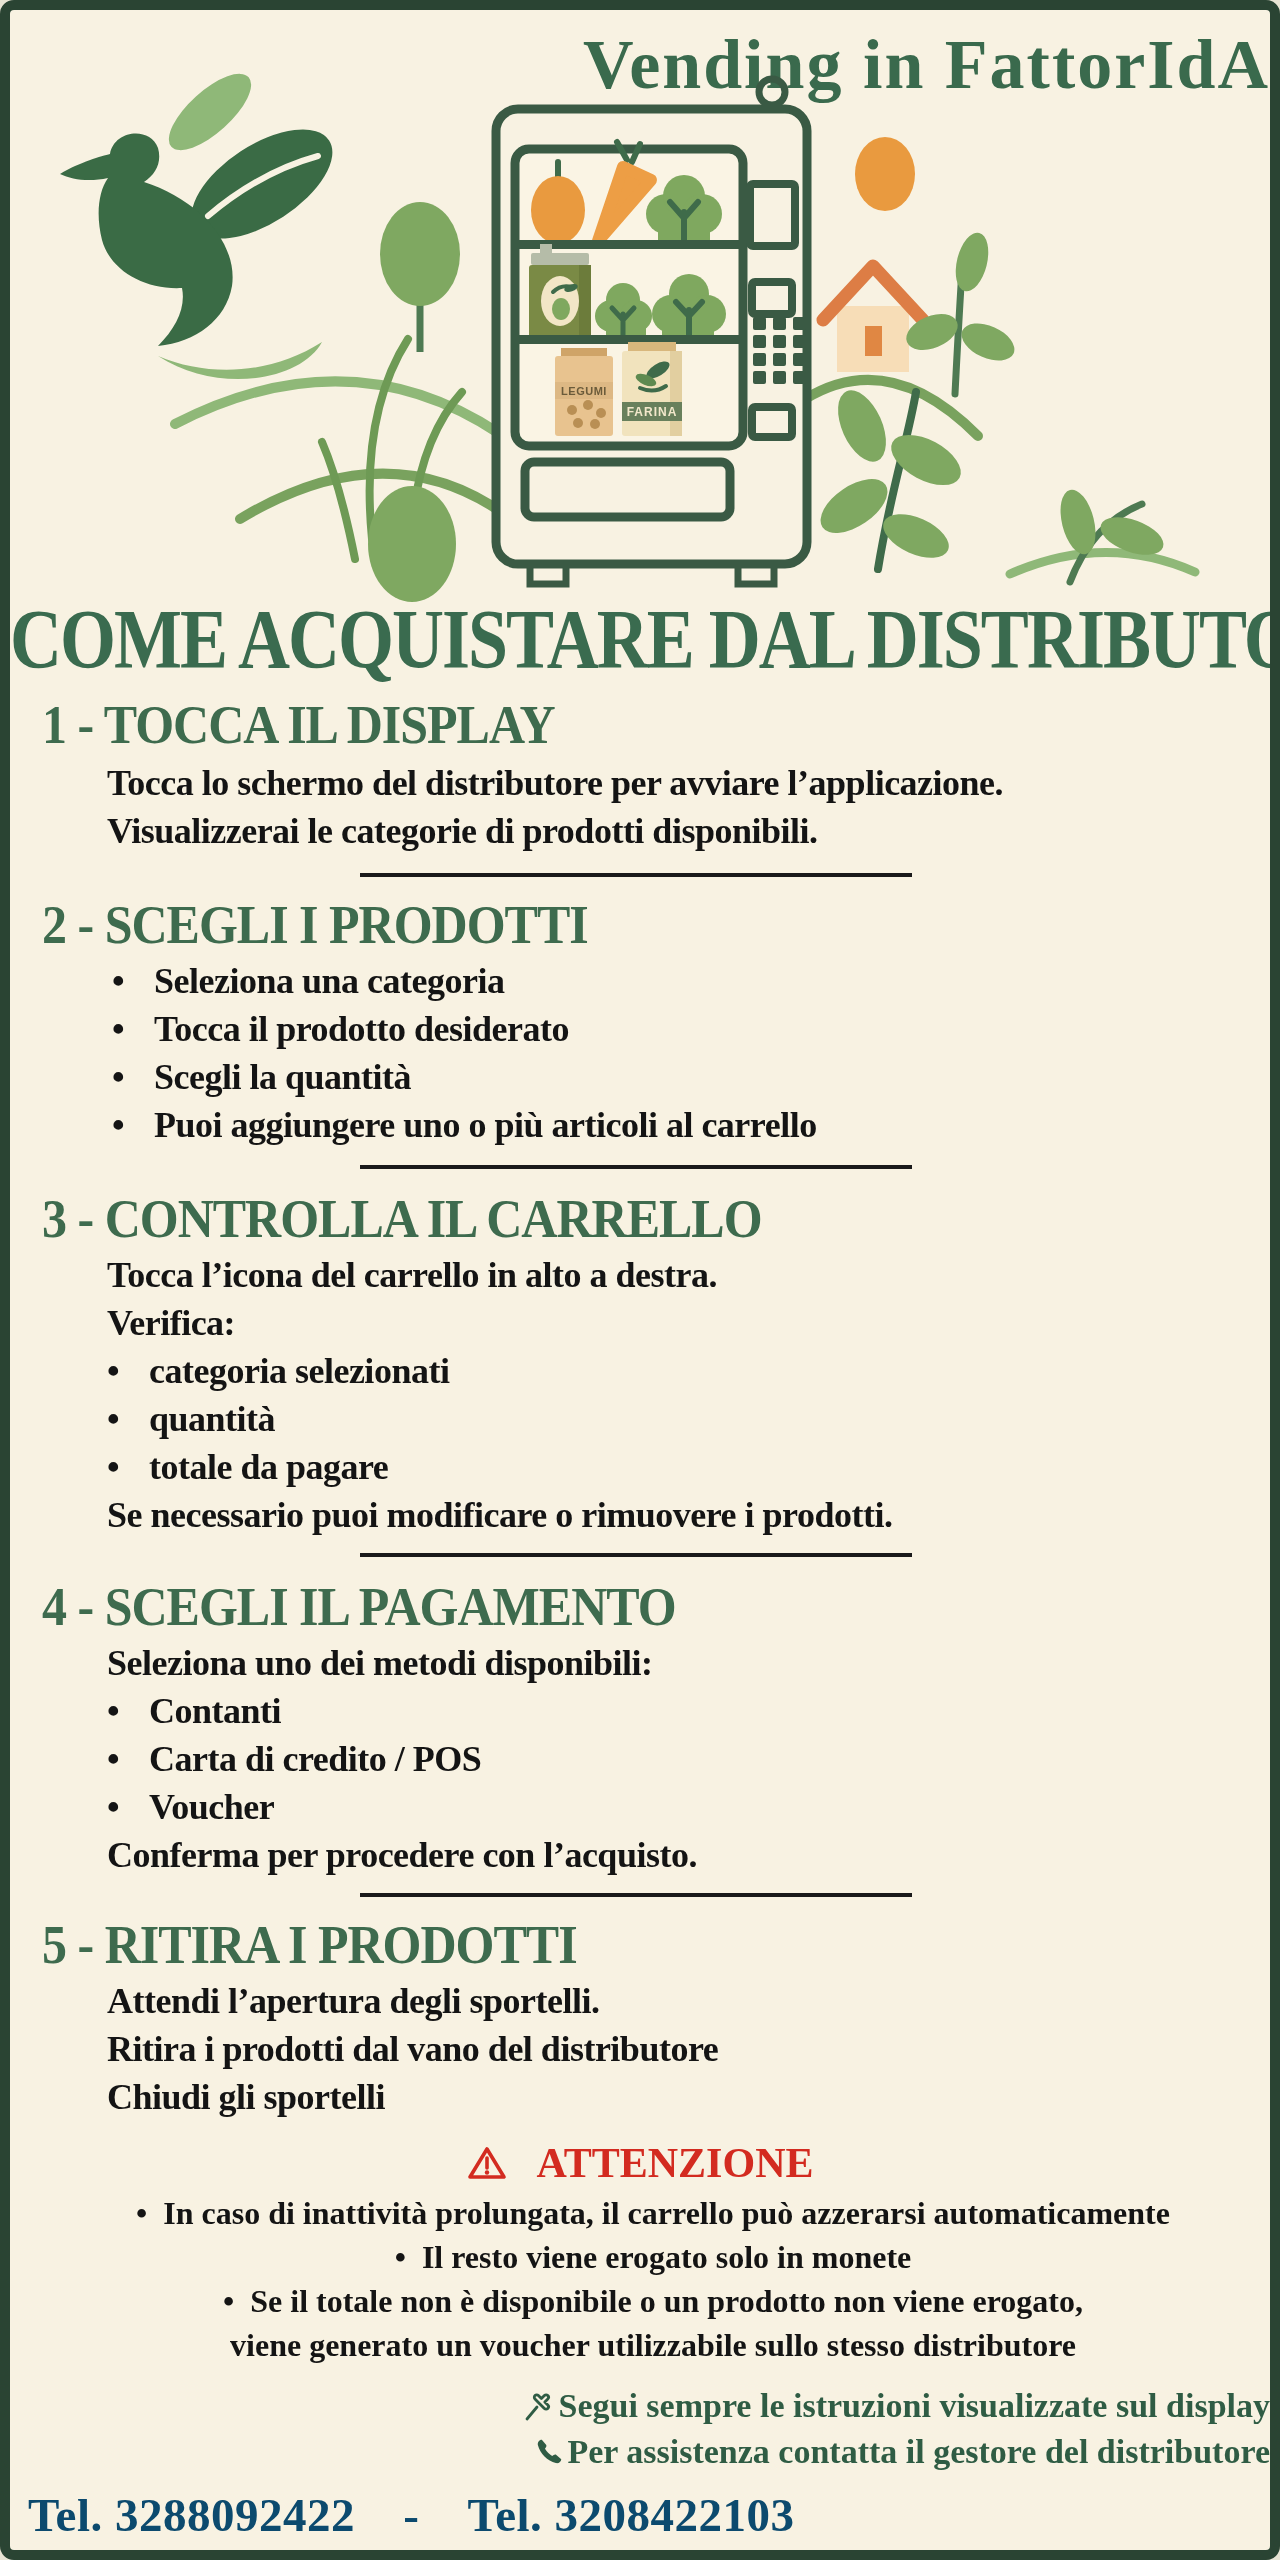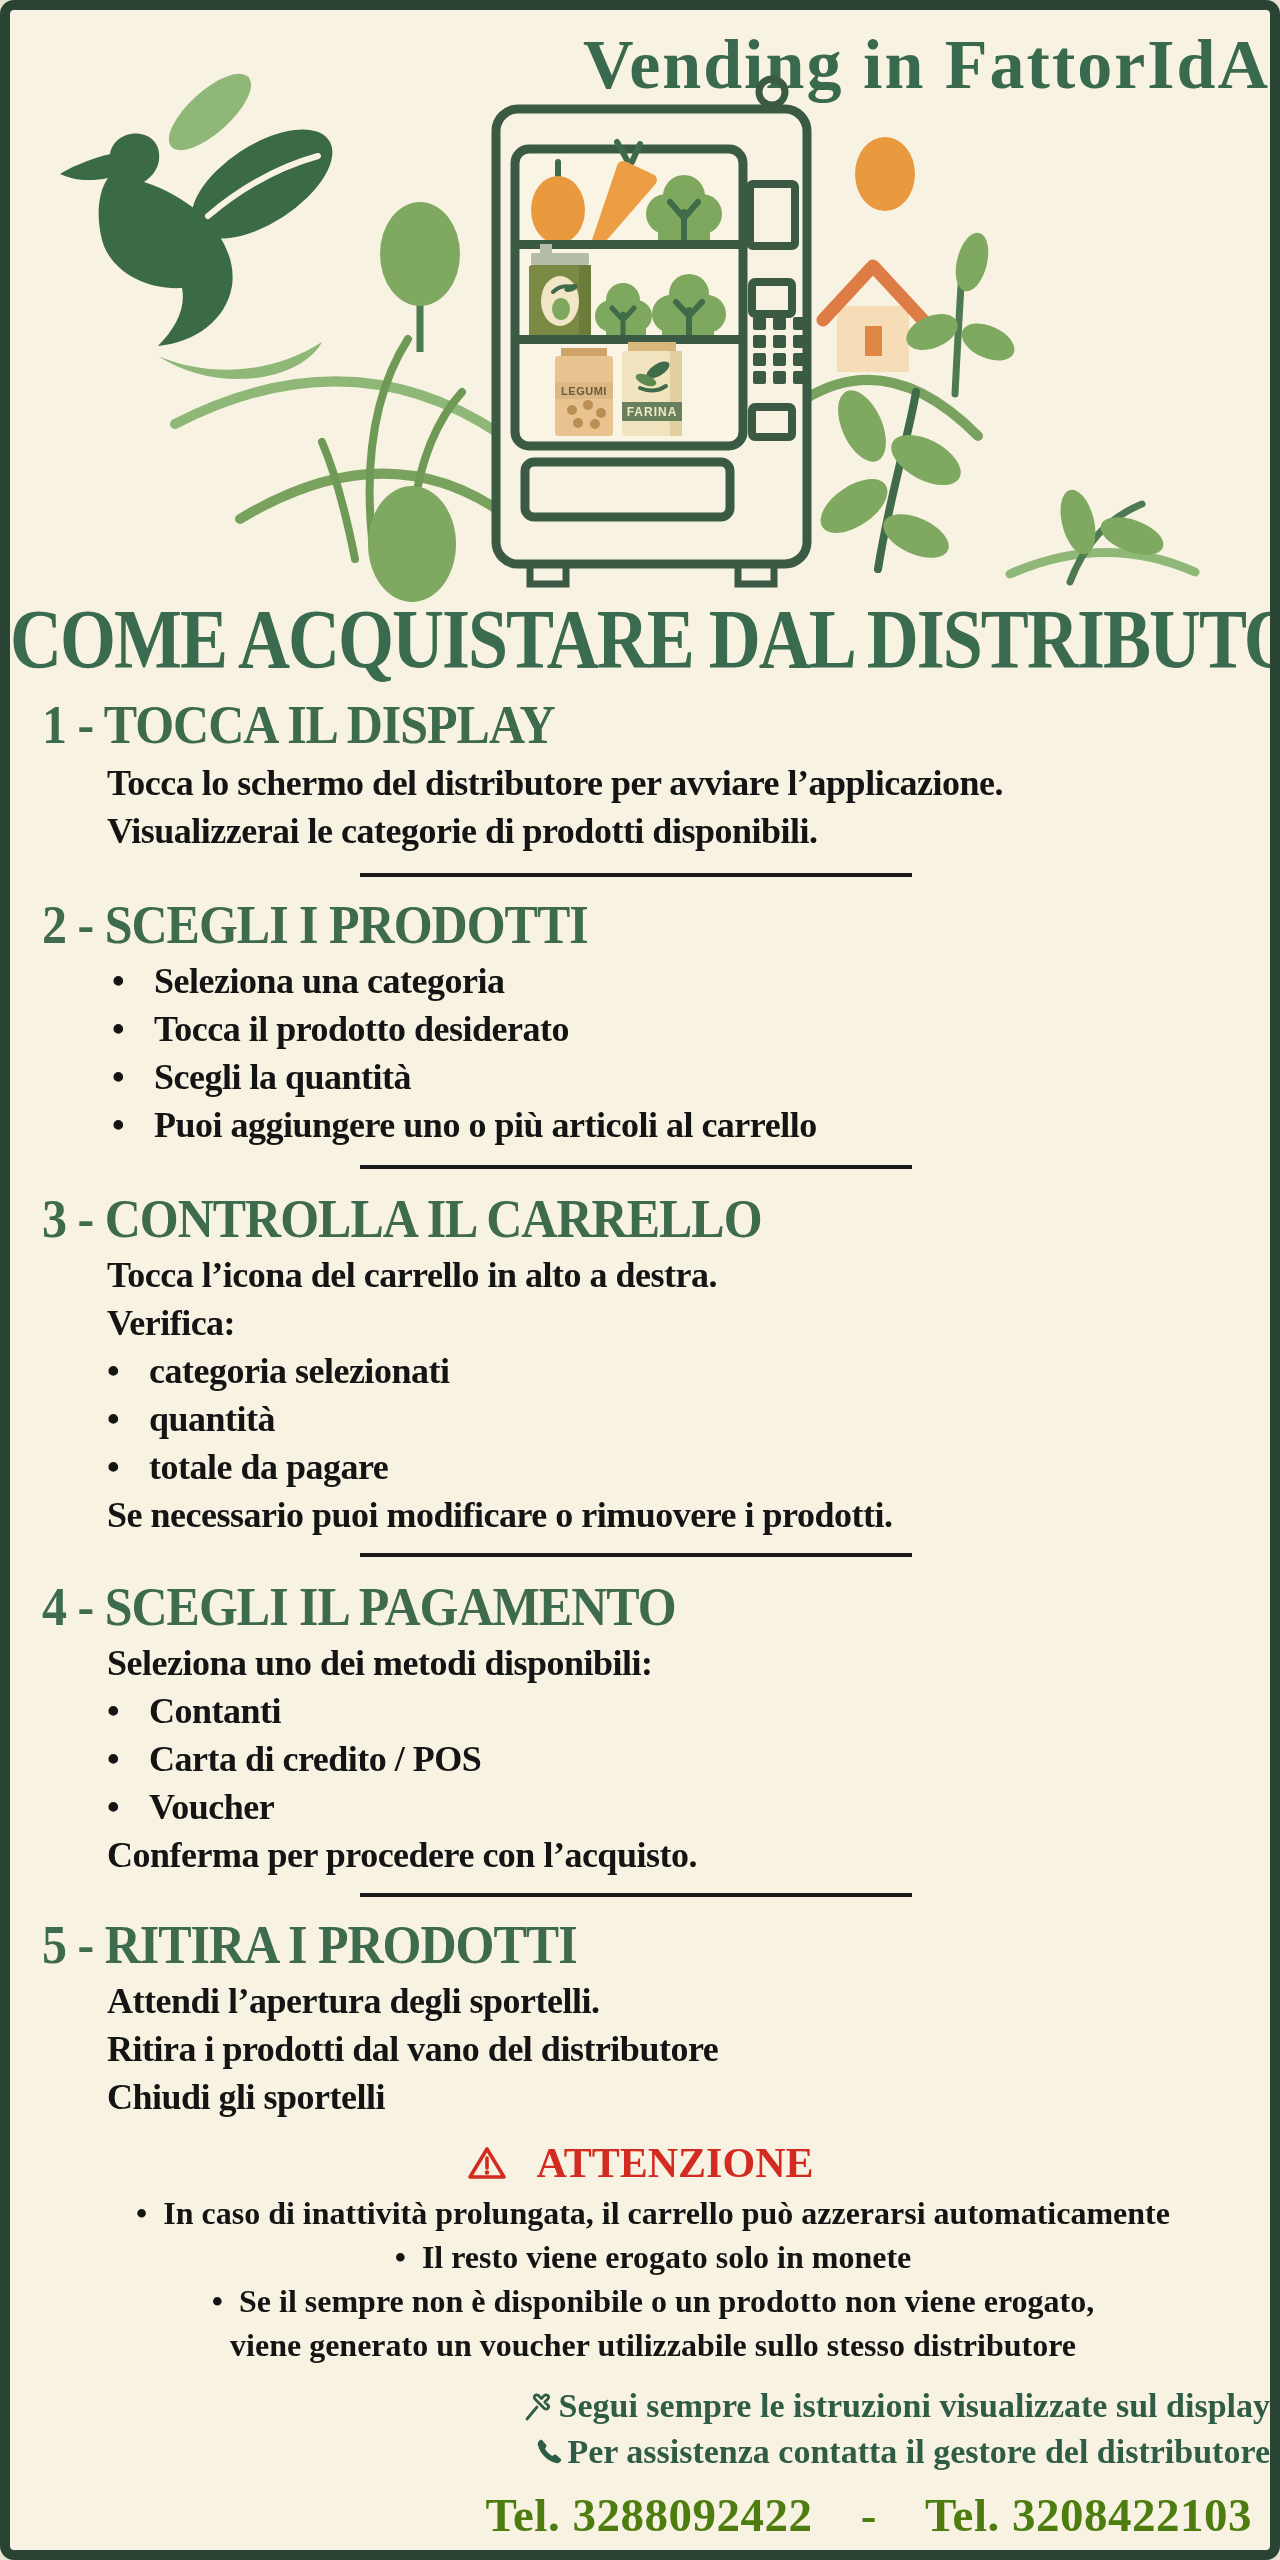--- a/index.html
+++ b/index.html
@@ -56,21 +56,21 @@
   .divider.m14{margin-top:14px;}
   .warning{margin-top:16px;text-align:center;}
   .warning-title{
     font-size:42px;line-height:52px;font-weight:bold;color:#d32b20;
     display:flex;align-items:center;justify-content:center;gap:30px;
   }
   .warning-lines{margin-top:2px;font-size:32px;line-height:44px;font-weight:bold;padding-left:26px;}
   .footer-notes{margin-top:16px;color:#2f5c44;font-size:34px;line-height:46px;font-weight:bold;}
   .note-row{display:flex;align-items:center;justify-content:flex-end;gap:2px;}
   .tel-line{
-    margin-top:12px;text-align:right;color:#4d7c0f;
+    margin-top:12px;text-align:left;color:#0c4a6e;
     font-size:47px;line-height:56px;font-weight:bold;letter-spacing:0.5px;
   }
   .tel-line span{margin:0 18px;}
   .wicon{flex:0 0 auto;}
 </style>
 </head>
 <body>
 
 <div class="frame">
 
@@ -297,21 +297,21 @@
       <svg class="wicon" width="40" height="36" viewBox="0 0 40 36">
         <path d="M20,4 L37,32 L3,32 Z" fill="none" stroke="#d32b20" stroke-width="3.6" stroke-linejoin="round"></path>
         <line x1="20" y1="13" x2="20" y2="23" stroke="#d32b20" stroke-width="3.6" stroke-linecap="round"></line>
         <circle cx="20" cy="27.5" r="2.2" fill="#d32b20"></circle>
       </svg>
       <span>ATTENZIONE</span>
     </div>
     <div class="warning-lines">
       <div><span>•</span>&nbsp;&nbsp;<span>In caso di inattività prolungata, il carrello può azzerarsi automaticamente</span></div>
       <div><span>•</span>&nbsp;&nbsp;<span>Il resto viene erogato solo in monete</span></div>
-      <div><span>•</span>&nbsp;&nbsp;<span>Se il sempre non è disponibile o un prodotto non viene erogato,</span></div>
+      <div><span>•</span>&nbsp;&nbsp;<span>Se il totale non è disponibile o un prodotto non viene erogato,</span></div>
       <div><span>viene generato un voucher utilizzabile sullo stesso distributore</span></div>
     </div>
   </div>
 
   <div class="footer-notes">
     <div class="note-row">
       <svg class="wicon" width="34" height="34" viewBox="0 0 34 34">
         <path d="M5,30 L15,18" fill="none" stroke="#2f5c44" stroke-width="2.8" stroke-linecap="round"></path>
         <path d="M13,10 a2.4,2.4 0 0 1 3.4,-3.4 l3,3 3,-3 a2.4,2.4 0 0 1 3.4,3.4 l-3,3 3,3 a2.4,2.4 0 0 1 -3.4,3.4 l-6,-6 Z" fill="none" stroke="#2f5c44" stroke-width="2.8" stroke-linejoin="round"></path>
       </svg>

